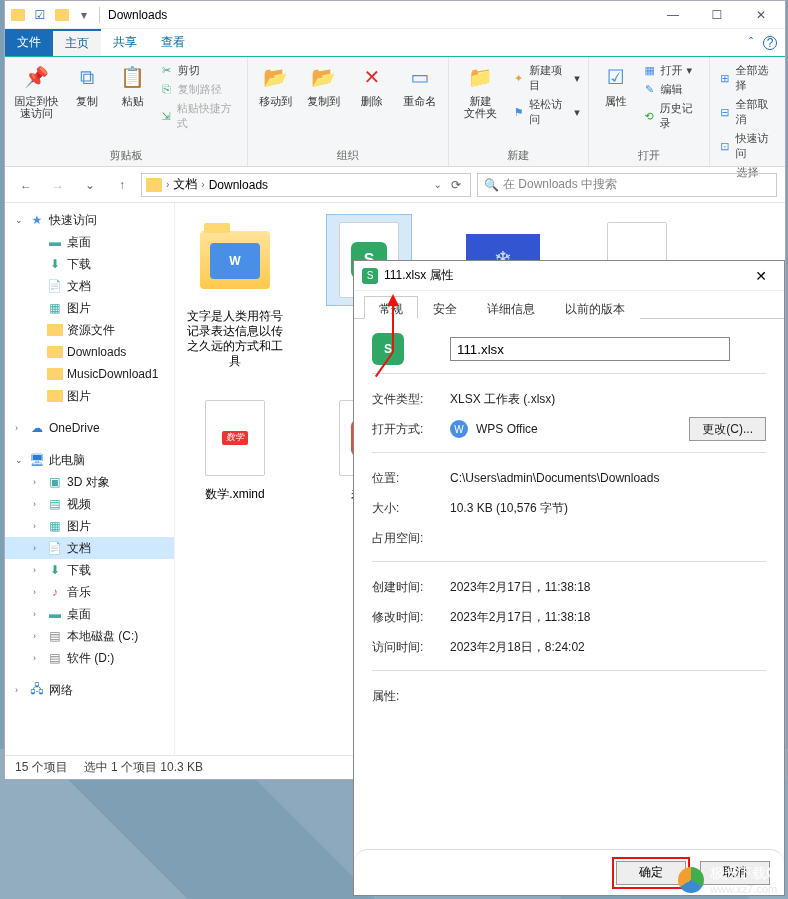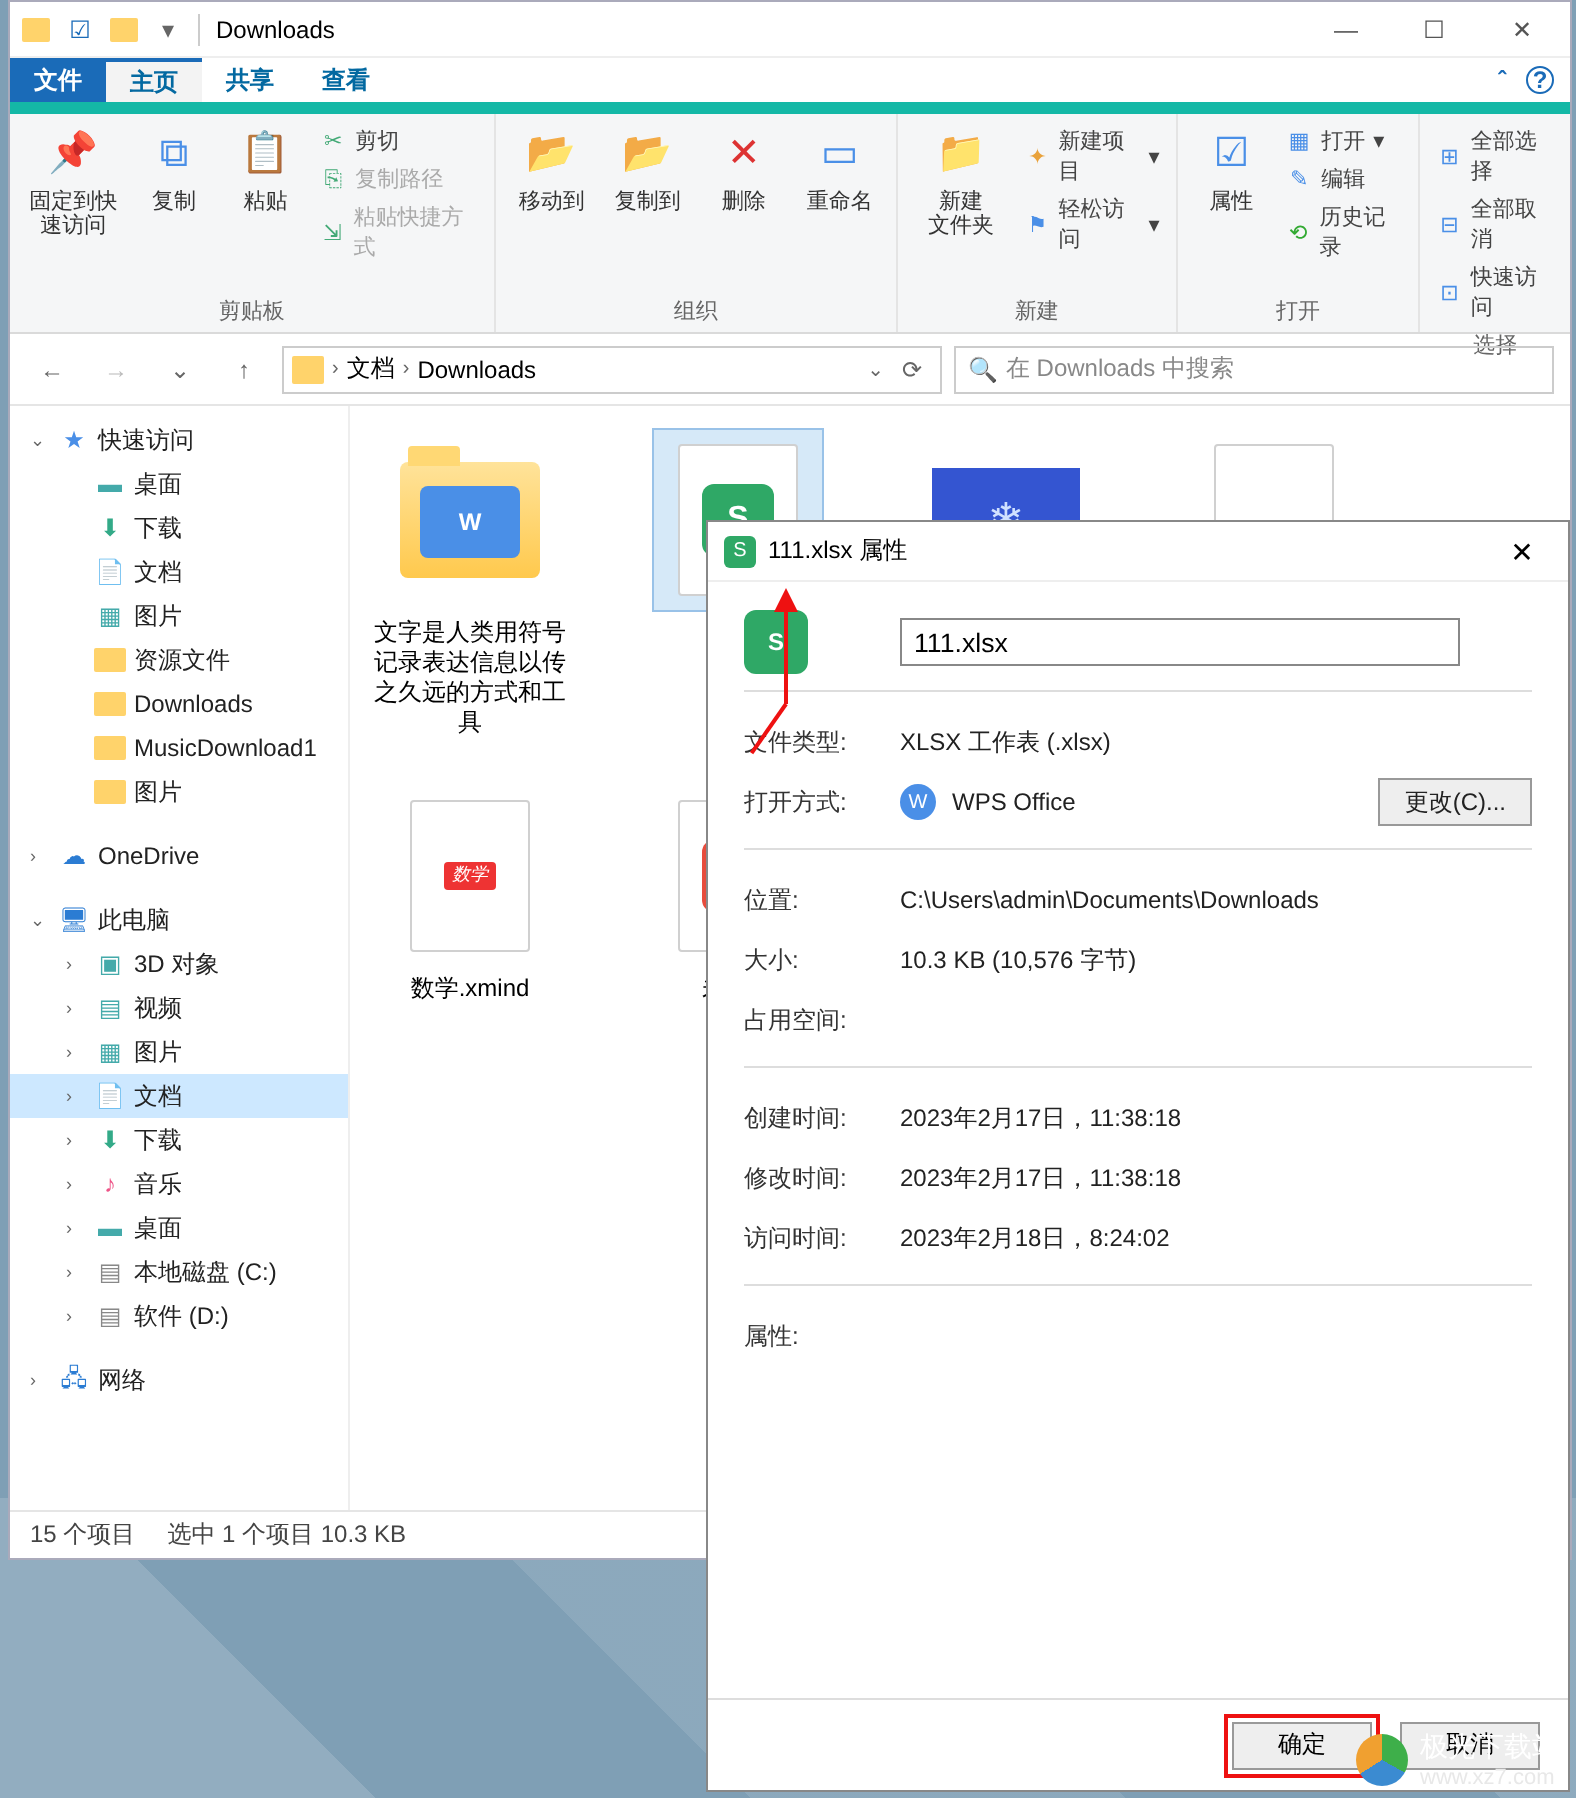--- a/index.html
+++ b/index.html
@@ -11,21 +11,21 @@
 
 .explorer { position: absolute; left: 4px; top: 0; width: 782px; height: 780px; background: #fff; border: 1px solid #aab; display: flex; flex-direction: column; font-size: 12px; }
 
 .titlebar { height: 28px; background: #fff; display: flex; align-items: center; padding: 0 2px; border-bottom: 1px solid #eee; }
 .titlebar .ti { width: 14px; height: 14px; margin: 0 4px; display: inline-flex; align-items: center; justify-content: center; }
 .titlebar .sep { width: 1px; height: 16px; background: #ccc; margin: 0 4px; }
 .titlebar .title { margin-left: 4px; }
 .winbtns { margin-left: auto; display: flex; }
 .winbtns div { width: 44px; height: 28px; display: flex; align-items: center; justify-content: center; color: #555; }
 
-.ribbon-tabs { height: 28px; display: flex; align-items: stretch; background: #fff; border-bottom: 6px solid #14b8a6; font-weight: bold; }
+.ribbon-tabs { height: 28px; display: flex; align-items: stretch; background: #fff; border-bottom: 1px solid #14b8a6; }
 .ribbon-tabs .tab { padding: 0 12px; display: flex; align-items: center; color: #0369a1; }
 .ribbon-tabs .file { background: #1a6bb8; color: #fff; }
 .ribbon-tabs .active { border-top: 2px solid #1a6bb8; background: #f3f3f3; }
 .ribbon-tabs .collapse { margin-left: auto; padding: 0 8px; color: #1a6bb8; display:flex; align-items:center;}
 
 .ribbon { height: 110px; background: #f5f6f7; display: flex; align-items: stretch; border-bottom: 1px solid #dadada; }
 .rgroup { display: flex; flex-direction: column; align-items: center; justify-content: space-between; padding: 4px 8px 2px 8px; border-right: 1px solid #e4e4e4; }
 .rgroup .grp-body { display: flex; align-items: flex-start; gap: 8px; flex: 1; }
 .rgroup .grp-label { font-size: 11px; color: #666; padding: 2px 0 1px 0; }
 .rbtn { display: flex; flex-direction: column; align-items: center; width: 50px; gap: 2px; color: #333; font-size: 11px; text-align: center; line-height: 1.1;}
@@ -78,21 +78,21 @@
 .ptabs { height: 28px; display: flex; align-items: stretch; padding: 4px 10px 0 10px; gap: 0; border-bottom: 1px solid #ccc; }
 .ptab { padding: 4px 14px; border: 1px solid transparent; border-bottom: none; position: relative; top: 1px; background: #fff; color: #333; font-size: 12px; }
 .ptab.active { border-color: #ccc; border-bottom: 1px solid #fff; }
 .pbody { flex: 1; padding: 14px 18px 10px 18px; overflow: hidden; }
 .prow { display: flex; align-items: center; min-height: 30px; }
 .prow .plabel { width: 78px; color: #333; }
 .prow .pval { flex: 1; color: #222; }
 .pdiv { height: 1px; background: #ddd; margin: 8px 0 10px 0; }
 .pname { height: 24px; width: 280px; border: 1px solid #888; padding: 2px 6px; }
 .pbtn { height: 24px; padding: 0 12px; border: 1px solid #999; background: #eee; display: inline-flex; align-items: center; }
-.pbtns { height: 46px; border-top: 1px solid #ddd; display: flex; align-items: center; justify-content: flex-end; gap: 10px; padding: 0 14px; }
+.pbtns { height: 46px; border-top: 1px solid #ddd; display: flex; align-items: center; justify-content: flex-end; gap: 10px; padding: 0 14px; border-radius: 14px; }
 .redbox { border: 2px solid #e11; padding: 2px; display:inline-flex; }
 .arrow { position: absolute; left: 392px; top: 296px; width: 2px; height: 56px; background: #e11; z-index: 50; }
 .arrow::before { content:""; position:absolute; top:-2px; left:-5px; border-left:6px solid transparent; border-right:6px solid transparent; border-bottom:12px solid #e11; }
 .arrow::after { content:""; position:absolute; bottom:-30px; left:0; width:2px; height:30px; background:#e11; transform-origin:top; transform:rotate(35deg); }
 
 .watermark { position: absolute; right: 8px; bottom: 4px; display: flex; align-items: center; gap: 6px; color: #fff; font-size: 14px; z-index: 60; }
 .watermark .wlogo { width: 26px; height: 26px; border-radius: 50%; background: conic-gradient(#3eaf4a 0 33%, #3b8bd1 33% 66%, #f0a030 66% 100%); }
 .watermark .sub { font-size: 11px; color: #e8e8e8; }
 
 .chk { width: 13px; height: 13px; border: 1px solid #888; display:inline-block; margin-right:4px; vertical-align:-2px; }
@@ -455,20 +455,26 @@
 </div>
 
 <div class="arrow"></div>
 
 <div class="props">
   <div class="ptitle">
     <span class="picon">S</span>
     <span>111.xlsx 属性</span>
     <span class="pclose">✕</span>
   </div>
+  <div class="ptabs">
+    <div class="ptab active">常规</div>
+    <div class="ptab">安全</div>
+    <div class="ptab">详细信息</div>
+    <div class="ptab">以前的版本</div>
+  </div>
   <div class="pbody">
     <div class="prow">
       <div class="plabel"><span style="display:inline-block;width:32px;height:32px;background:#2fa866;border-radius:6px;color:#fff;text-align:center;line-height:32px;font-weight:bold">S</span></div>
       <input class="pname" value="111.xlsx" style="">
     </div>
     <div class="pdiv"></div>
     <div class="prow">
         <div class="plabel">文件类型:</div>
         <div class="pval">XLSX 工作表 (.xlsx)</div>
       </div>

